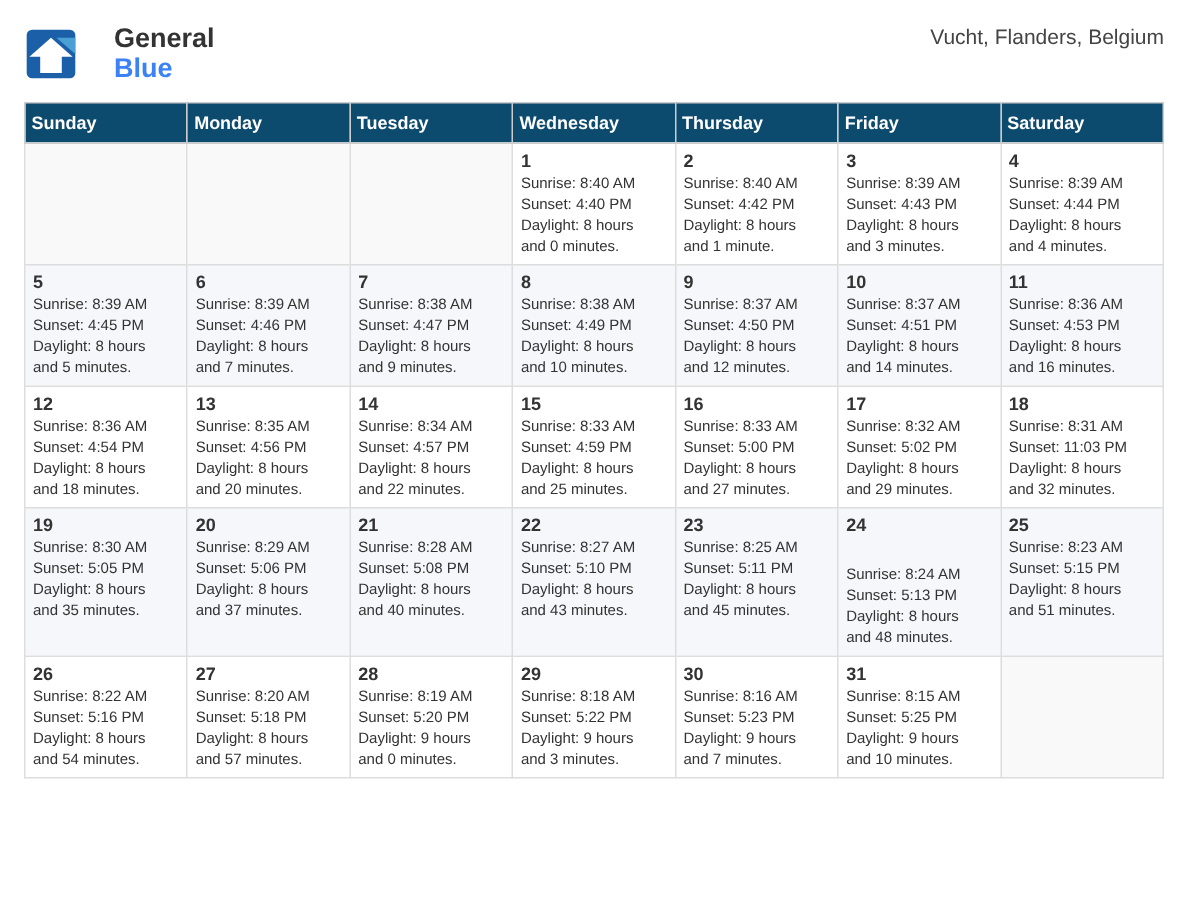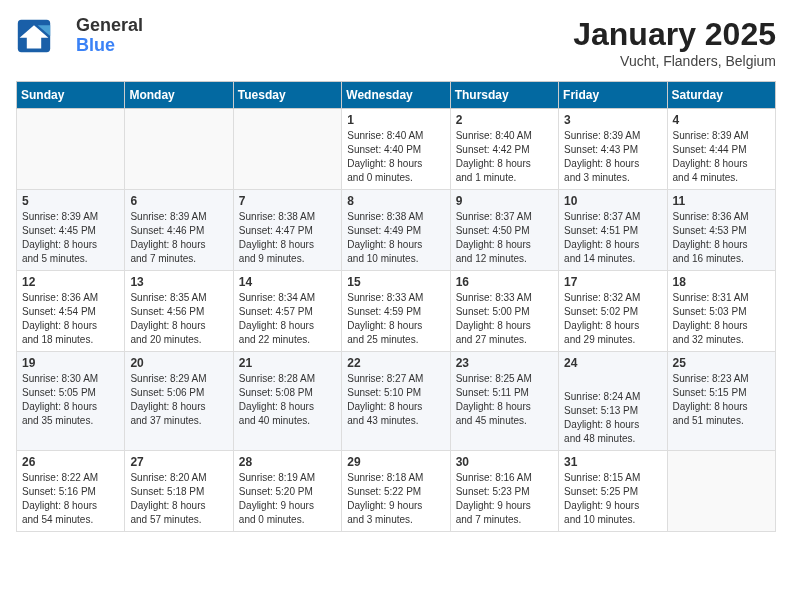--- a/index.html
+++ b/index.html
@@ -46,21 +46,21 @@
     .subtitle {
       font-size: 14px;
       color: #444;
     }
     table {
       width: 100%;
       border-collapse: collapse;
       table-layout: fixed;
     }
     thead tr th {
-      background-color: #0369a1;
+      background-color: #0c4a6e;
       color: #fff;
       font-size: 12px;
       font-weight: bold;
       padding: 6px 4px;
       text-align: left;
       border: 1px solid #ccc;
       margin-left: 24px;
     }
     tbody tr td {
       vertical-align: top;
@@ -97,21 +97,20 @@
       <rect x="2" y="2" width="36" height="36" rx="4" fill="#1a5fa8"></rect>
       <polygon points="20,8 36,22 28,22 28,34 12,34 12,22 4,22" fill="white"></polygon>
       <polygon points="24,8 38,8 38,20" fill="#4a9fd4"></polygon>
     </svg>
     <div class="logo-text">
       <span class="logo-general">General</span>
       <span class="logo-blue">Blue</span>
     </div>
   </div>
   <div class="title-block">
-    <div class="month-title">January 2025</div>
     <div class="subtitle">Vucht, Flanders, Belgium</div>
   </div>
 </div>
 
 <table>
   <thead>
     <tr>
     <th>Sunday</th>
         <th>Monday</th>
         <th>Tuesday</th>
@@ -245,21 +244,21 @@
         <td>
           <span class="day-number">17</span>
           <div class="cell-text" style="white-space: pre-line;">Sunrise: 8:32 AM
 Sunset: 5:02 PM
 Daylight: 8 hours
 and 29 minutes.</div>
         </td>
         <td>
           <span class="day-number">18</span>
           <div class="cell-text" style="white-space: pre-line;">Sunrise: 8:31 AM
-Sunset: 5:03 PM
+Sunset: 11:03 PM
 Daylight: 8 hours
 and 32 minutes.</div>
         </td>
       </tr>
       <tr>
         <td>
           <span class="day-number">19</span>
           <div class="cell-text" style="white-space: pre-line;">Sunrise: 8:30 AM
 Sunset: 5:05 PM
 Daylight: 8 hours

